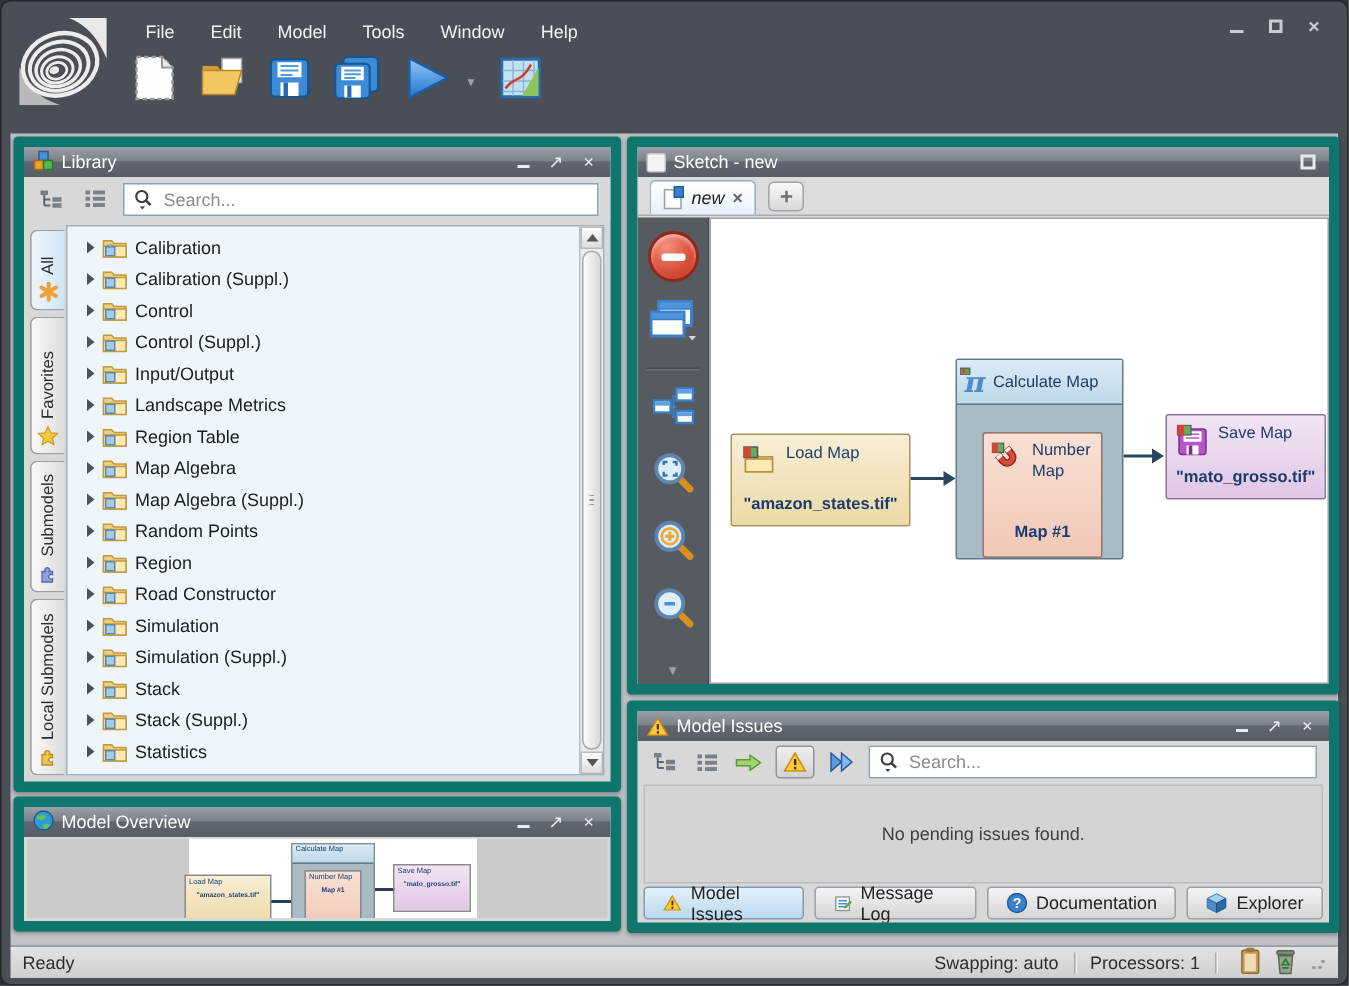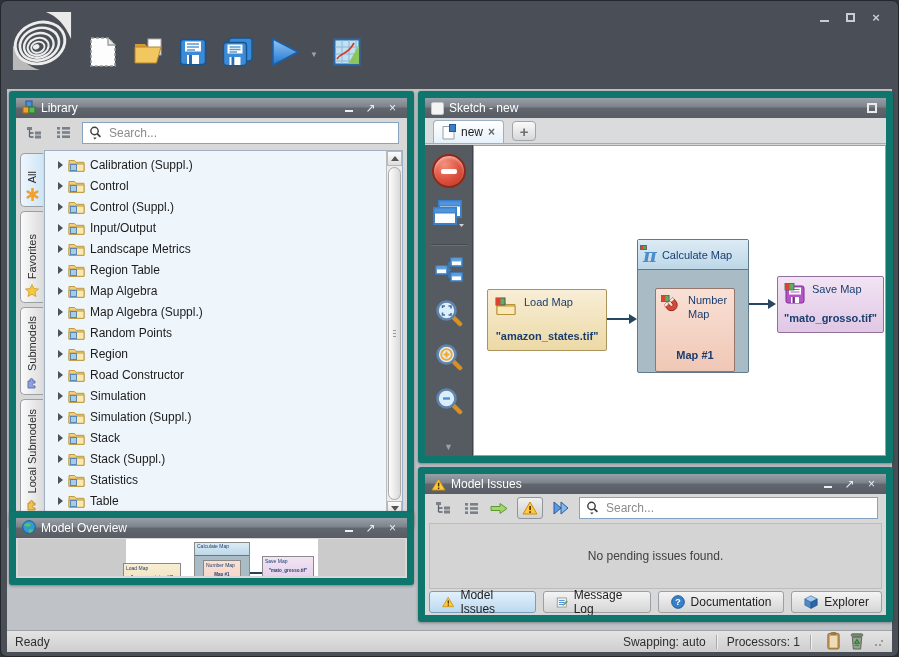--- a/index.html
+++ b/index.html
@@ -46,29 +46,29 @@
   .tree-item{display:flex;align-items:center;gap:5px;height:21px;padding-left:13px;font-size:12px;color:#1c1c1c;}
   .expander{width:0;height:0;border-left:5px solid #4d5258;border-top:4px solid transparent;border-bottom:4px solid transparent;}
   .vscroll{width:16px;background:#ececec;border-left:1px solid #bcbcbc;display:flex;flex-direction:column;}
   .varrow{height:15px;display:flex;align-items:center;justify-content:center;background:linear-gradient(#fcfcfc,#dedede);border:1px solid #b8b8b8;}
   .tri-up{width:0;height:0;border-bottom:5px solid #555;border-left:4px solid transparent;border-right:4px solid transparent;}
   .tri-dn{width:0;height:0;border-top:5px solid #555;border-left:4px solid transparent;border-right:4px solid transparent;}
   .vthumb{flex:1;margin:1px;background:linear-gradient(90deg,#fdfdfd,#d9d9d9);border:1px solid #aaa;border-radius:7px;position:relative;}
   .vthumb::after{content:"";position:absolute;left:4px;right:4px;top:50%;height:7px;margin-top:-4px;
      background:repeating-linear-gradient(#9a9a9a 0 1px,transparent 1px 3px);}
   
-  #overview{left:2px;top:422px;width:405px;height:74px;}
+  #overview{left:2px;top:442px;width:405px;height:90px;}
   .ov-body{position:absolute;left:2px;right:2px;top:21px;bottom:2px;background:#cbcbcb;overflow:hidden;}
   .ov-view{position:absolute;left:108px;top:0;width:192px;height:100%;background:#fff;}
   .mini{position:absolute;border:1px solid #8a8a8a;font-size:5px;color:#1b3d6e;padding:2px;line-height:1.1;}
   .mini .mv{font-weight:bold;margin-top:3px;text-align:center;transform:scale(.9);}
   .mini-line{position:absolute;height:2px;background:#27415c;}
   
   #sketch{left:411px;top:2px;width:475px;height:372px;}
-  .tabbar{height:26px;background:#dadbdc;border-bottom:1px solid #a7acb1;display:flex;align-items:flex-end;gap:8px;padding:0 8px;}
+  .tabbar{height:26px;background:#dadbdc;border-bottom:1px solid #a7acb1;display:flex;align-items:flex-end;gap:8px;padding:0 8px;font-style:italic;}
   .doc-tab{height:23px;display:flex;align-items:center;gap:5px;padding:0 8px;border:1px solid #9ab0c4;border-bottom:none;
            border-radius:4px 4px 0 0;background:linear-gradient(#ffffff,#e7f1fa);font-size:12px;color:#222;}
   .tab-close{color:#666;font-size:12px;font-weight:bold;}
   .plus-btn{height:20px;width:24px;margin-bottom:2px;border:1px solid #a0a5aa;border-radius:4px;
             background:linear-gradient(#fafafa,#d8d8d8);display:flex;align-items:center;justify-content:center;
             color:#707070;font-size:15px;font-weight:bold;}
   .sk-content{position:absolute;left:0;right:0;top:47px;bottom:0;display:flex;}
   .sk-tools{width:48px;background:#565b62;border-right:1px solid #41454b;display:flex;flex-direction:column;align-items:center;
             padding-top:9px;gap:12px;position:relative;}
   .sk-sep{width:36px;height:1px;background:#474b51;box-shadow:0 1px 0 #6a6f76;}
@@ -128,20 +128,28 @@
         <ellipse cx="30" cy="34" rx="26" ry="21" stroke-width="3"></ellipse>
         <ellipse cx="29" cy="35" rx="20.5" ry="16.5" stroke-width="2.7"></ellipse>
         <ellipse cx="28" cy="36" rx="15.5" ry="12.4" stroke-width="2.4"></ellipse>
         <ellipse cx="27" cy="37" rx="11" ry="8.8" stroke-width="2.1"></ellipse>
         <ellipse cx="26.5" cy="37.5" rx="7" ry="5.6" stroke-width="1.9"></ellipse>
       </g>
       <ellipse cx="26" cy="38" rx="3.4" ry="2.6" fill="#ededed" transform="rotate(-18 26 38)"></ellipse>
     </svg>
   </div>
 
+  <div class="menubar">
+    <span class="menu-item">File</span>
+    <span class="menu-item">Edit</span>
+    <span class="menu-item">Model</span>
+    <span class="menu-item">Tools</span>
+    <span class="menu-item">Window</span>
+    <span class="menu-item">Help</span>
+  </div>
 
   <div class="toolbar">
     <span class="tbtn">
       <span>
         <svg width="28" height="32" viewBox="0 0 28 32">
           <path d="M2 2 H19 L26 9 V30 H2z" fill="#fdfdfd" stroke="#9a9a9a" stroke-width="1.6" stroke-dasharray="3 2"></path>
           <path d="M19 2 V9 H26" fill="#e8e8e8" stroke="#9a9a9a" stroke-width="1.3"></path>
         </svg>
       </span>
     </span>
@@ -310,20 +318,30 @@
         </div>
         <div class="tree-wrap">
           <div class="tree">
 
             <div class="tree-item">
                 <span class="expander"></span>
                 <svg width="17" height="14" viewBox="0 0 17 14">
                   <path d="M1 2.5 h5.5 l1.5 1.8 H16 v9 H1z" fill="#f2cf7e" stroke="#c09a3e"></path>
                   <path d="M1 6 h15 v7.3 H1z" fill="#fbe9b4" stroke="#c09a3e"></path>
                   <rect x="2.5" y="6.5" width="6" height="6" fill="#a8cce8" stroke="#5a88b0"></rect>
+                  <path d="M2.5 6.5 l3 -1.5 3 1.5 z" fill="#cfe4f4" stroke="#5a88b0" stroke-width="0.7"></path>
+                </svg>
+                <span>Calibration</span>
+              </div>
+            <div class="tree-item">
+                <span class="expander"></span>
+                <svg width="17" height="14" viewBox="0 0 17 14">
+                  <path d="M1 2.5 h5.5 l1.5 1.8 H16 v9 H1z" fill="#f2cf7e" stroke="#c09a3e"></path>
+                  <path d="M1 6 h15 v7.3 H1z" fill="#fbe9b4" stroke="#c09a3e"></path>
+                  <rect x="2.5" y="6.5" width="6" height="6" fill="#a8cce8" stroke="#5a88b0"></rect>
                 </svg>
                 <span>Calibration (Suppl.)</span>
               </div>
             <div class="tree-item">
                 <span class="expander"></span>
                 <svg width="17" height="14" viewBox="0 0 17 14">
                   <path d="M1 2.5 h5.5 l1.5 1.8 H16 v9 H1z" fill="#f2cf7e" stroke="#c09a3e"></path>
                   <path d="M1 6 h15 v7.3 H1z" fill="#fbe9b4" stroke="#c09a3e"></path>
                   <rect x="2.5" y="6.5" width="6" height="6" fill="#a8cce8" stroke="#5a88b0"></rect>
                 </svg>

